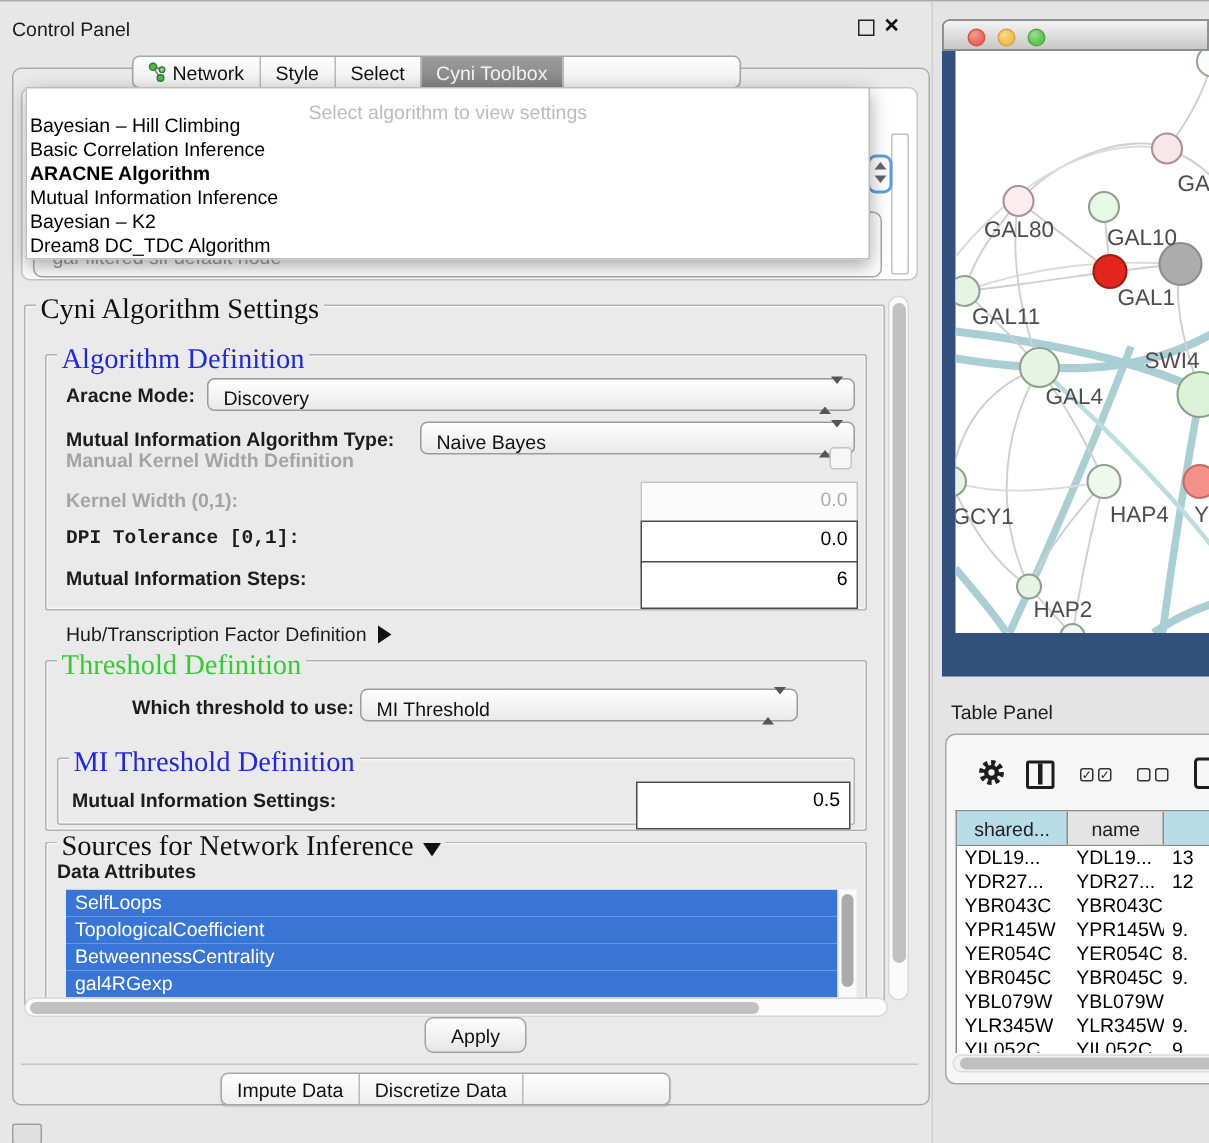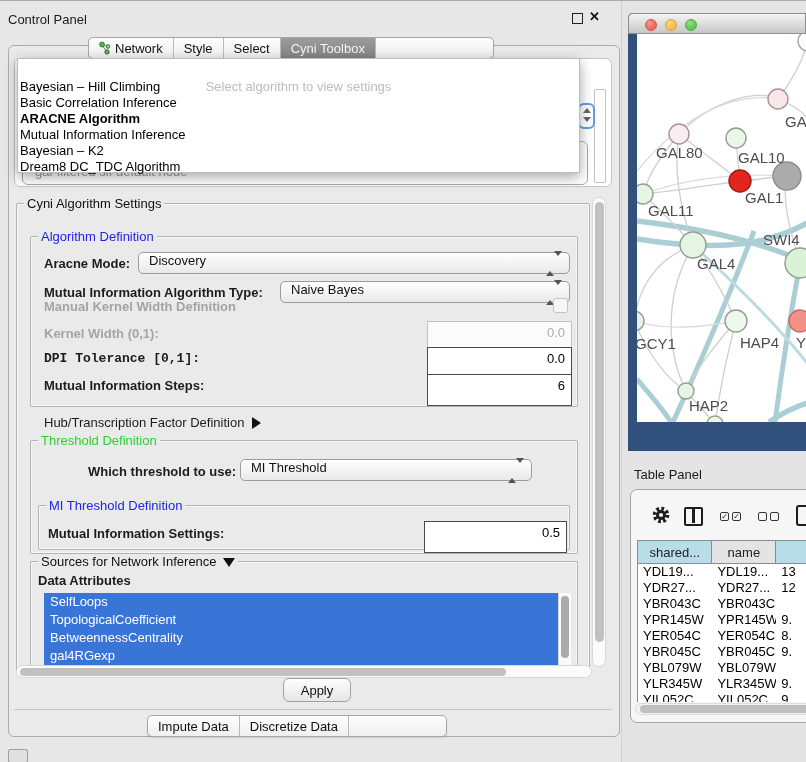--- a/index.html
+++ b/index.html
@@ -32,34 +32,34 @@
   .blue-spin { left:578px; top:102px; width:17px; height:26px; background:#fff; border:2.5px solid #5E9FE0;
                border-radius:6px; }
   .blue-spin .arr { position:absolute; left:3px; width:0; height:0; border-left:4px solid transparent; border-right:4px solid transparent; }
   .hidden-combo { left:22px; top:140px; width:566px; height:44px; background:#fff; border:1px solid #A8A8A8;
                   border-radius:6px; overflow:hidden; }
   .hidden-combo span { position:absolute; left:12px; top:22px; font-size:13px; color:#9E9E9E; }
 
   
   .popup { left:17px; top:57px; width:563px; height:115px; background:#FFFFFF; border:1px solid #BDBDBD;
            box-shadow:0 4px 12px rgba(0,0,0,.35); z-index:30; }
-  .popup .prompt { height:17px; text-align:center; font-size:13px; color:#BCBCBC; padding-top:20px; }
+  .popup .prompt { height:17px; text-align:center; font-size:13px; color:#BCBCBC; padding-top:8px; }
   .popup .item { height:16px; line-height:16px; font-size:13px; color:#000; padding-left:2px; }
   .popup .item.bold { font-weight:bold; }
 
   
   .gbox { position:absolute; border:1px solid #B3B3B3; border-radius:2px;
           box-shadow:inset 0 0 0 1px rgba(255,255,255,.55); }
-  .gtitle { position:absolute; font-size:13px; background:#EAEAEA; padding:0 3px; white-space:nowrap; }
+  .gtitle { position:absolute; font-size:19px; background:#EAEAEA; padding:0 3px; white-space:nowrap;font-family:Liberation Serif, serif; }
   .lbl { position:absolute; font-size:13px; font-weight:bold; color:#1c1c1c; white-space:nowrap; }
   .lbl.dis { color:#A4A4A4; }
   .plain { font-weight:normal; }
   .combo { position:absolute; height:22px; background:linear-gradient(#FFFFFF,#E9E9E9);
            border:1px solid #9C9C9C; border-radius:5px; font-size:13px; color:#111;
-           display:flex; align-items:flex-start; padding-left:10px; }
+           display:flex; align-items:flex-end; padding-left:10px; }
   .combo .spin { position:absolute; right:7px; top:3px; }
   .tri-up { width:0;height:0;border-left:4px solid transparent;border-right:4px solid transparent;
             border-bottom:5px solid #555; margin-bottom:2px; }
   .tri-dn { width:0;height:0;border-left:4px solid transparent;border-right:4px solid transparent;
             border-top:5px solid #555; }
   .field { position:absolute; height:32px; background:#fff; border:1.5px solid #4A4A4A; font-size:13px;
            color:#000; text-align:right; padding:3px 6px 0 0; }
   .field.dis { border:1px solid #C3C3C3; background:#FBFBFB; color:#ACACAC; }
   .checkbox { position:absolute; width:15px; height:15px; border:1px solid #C4C4C4; border-radius:3px; background:#F6F6F6; }
   .tri-right { display:inline-block; width:0; height:0; border-top:6px solid transparent; border-bottom:6px solid transparent;

